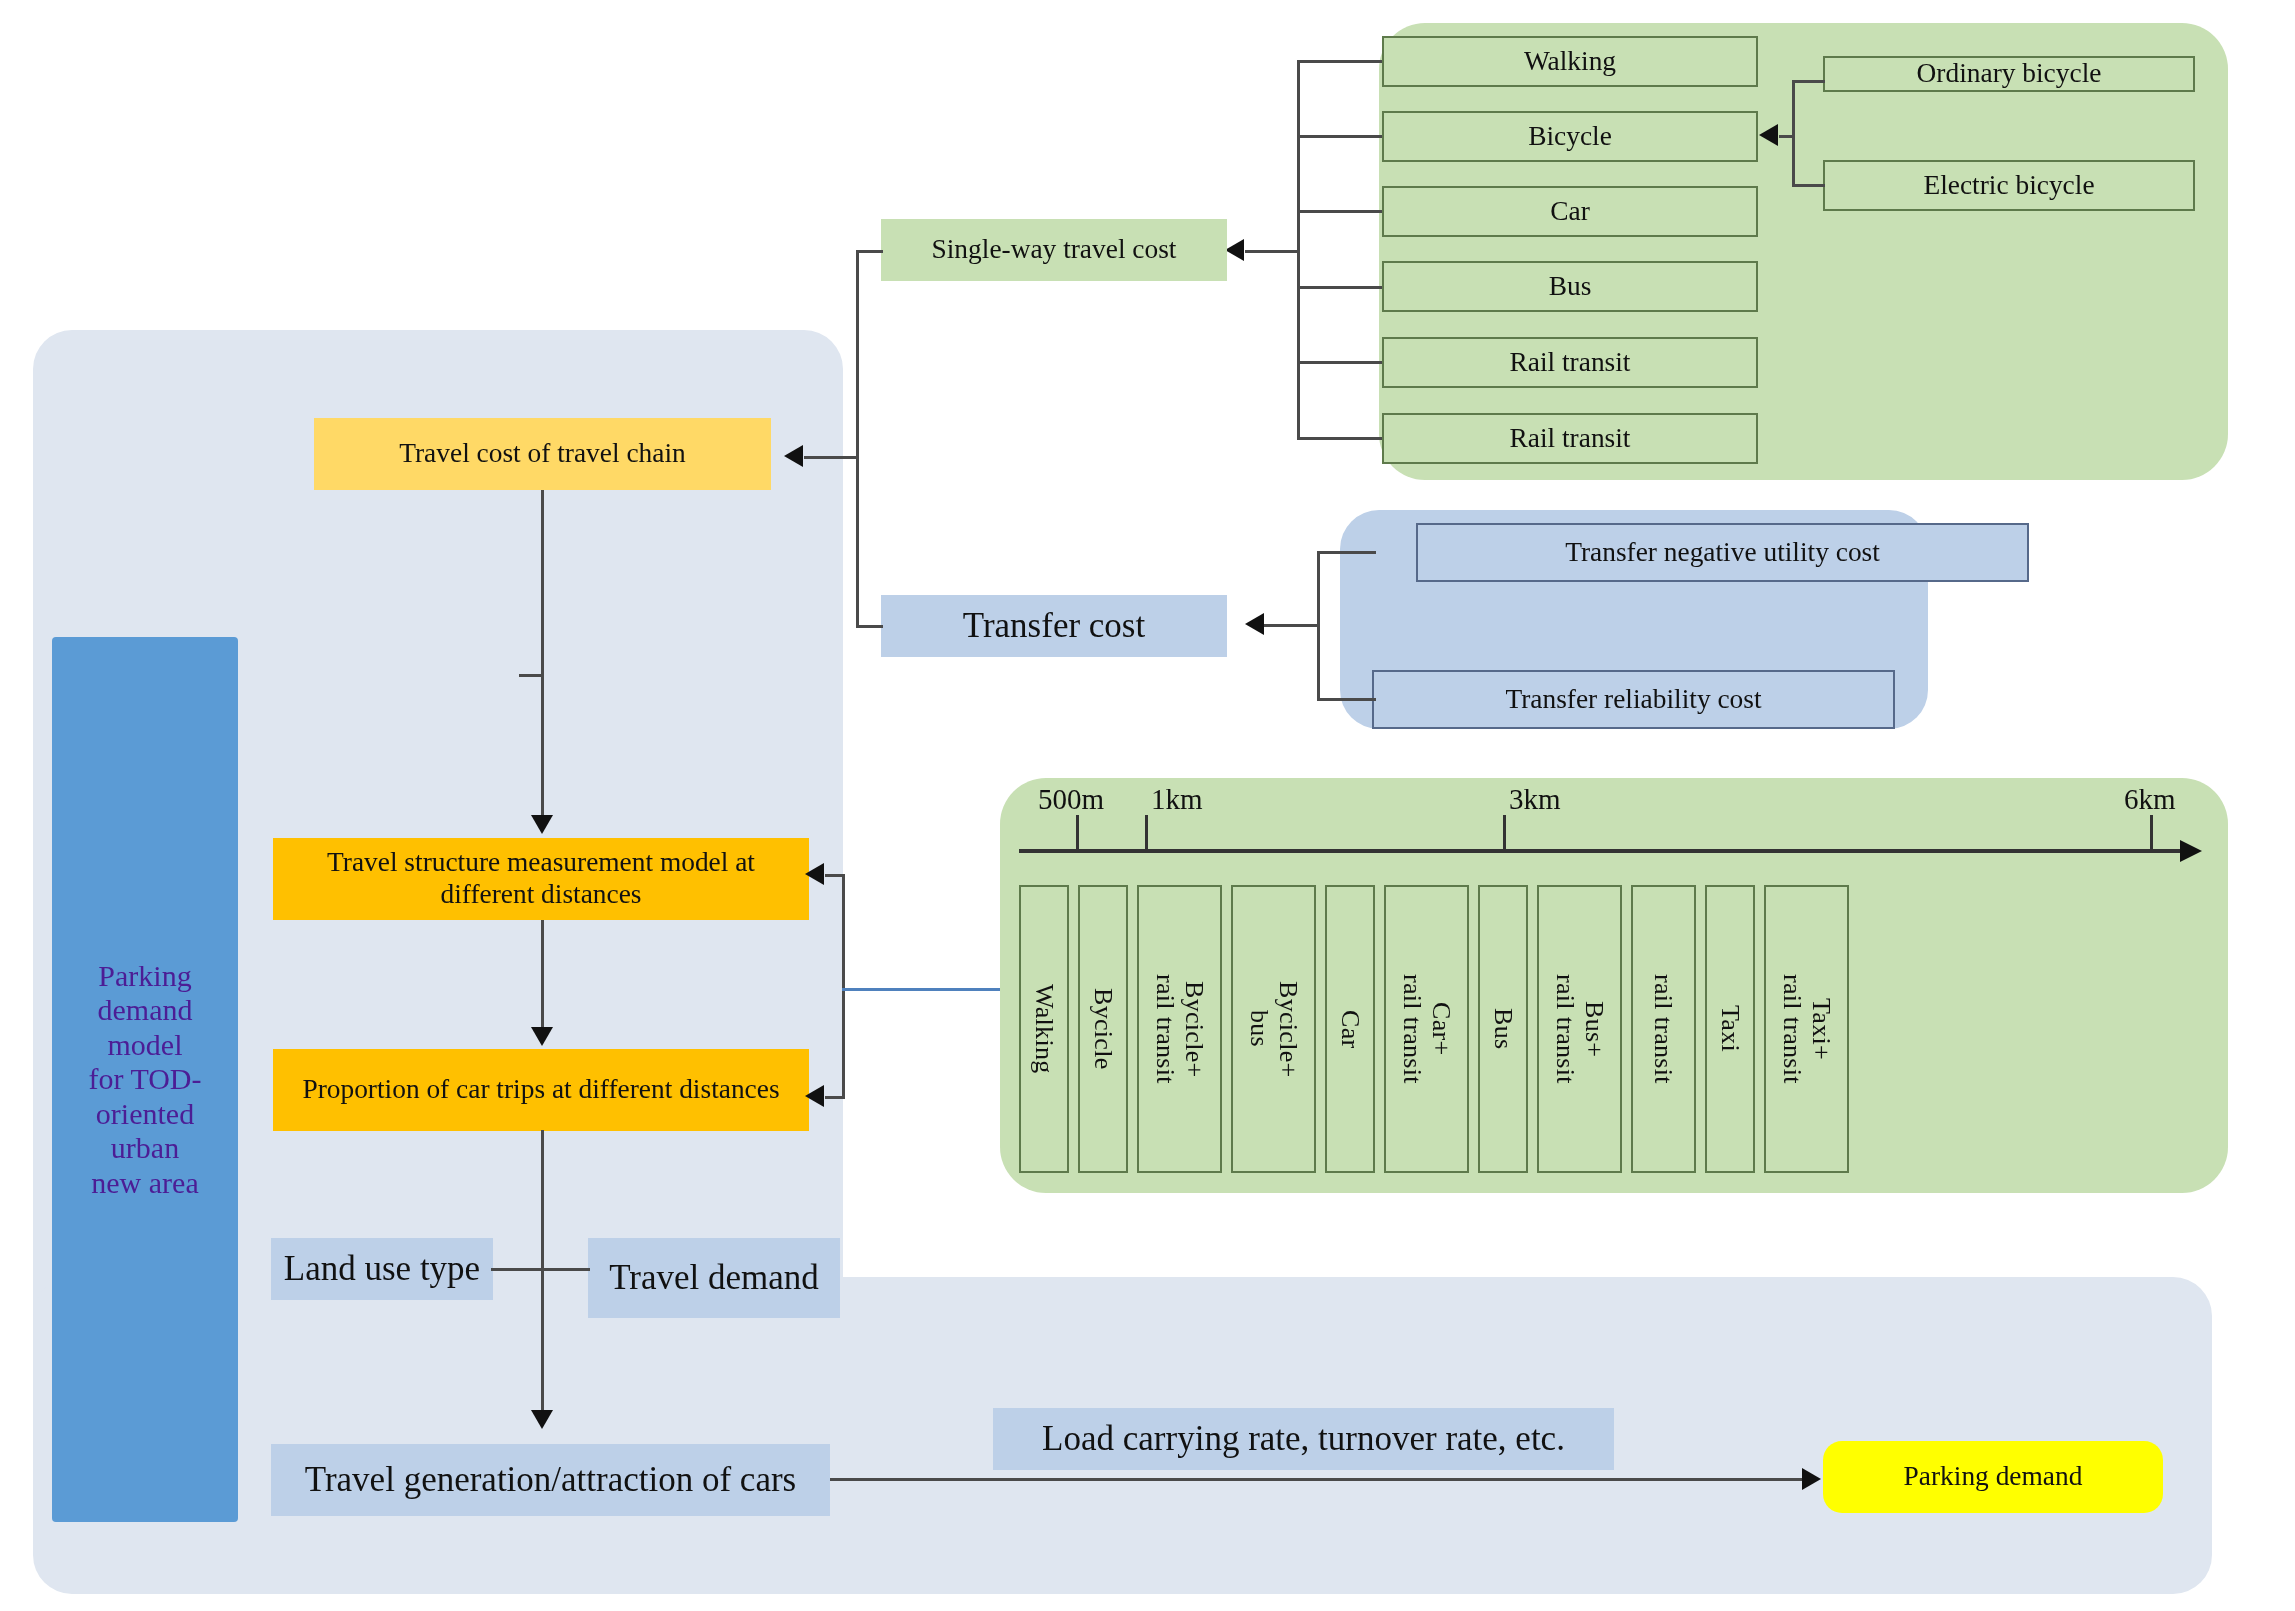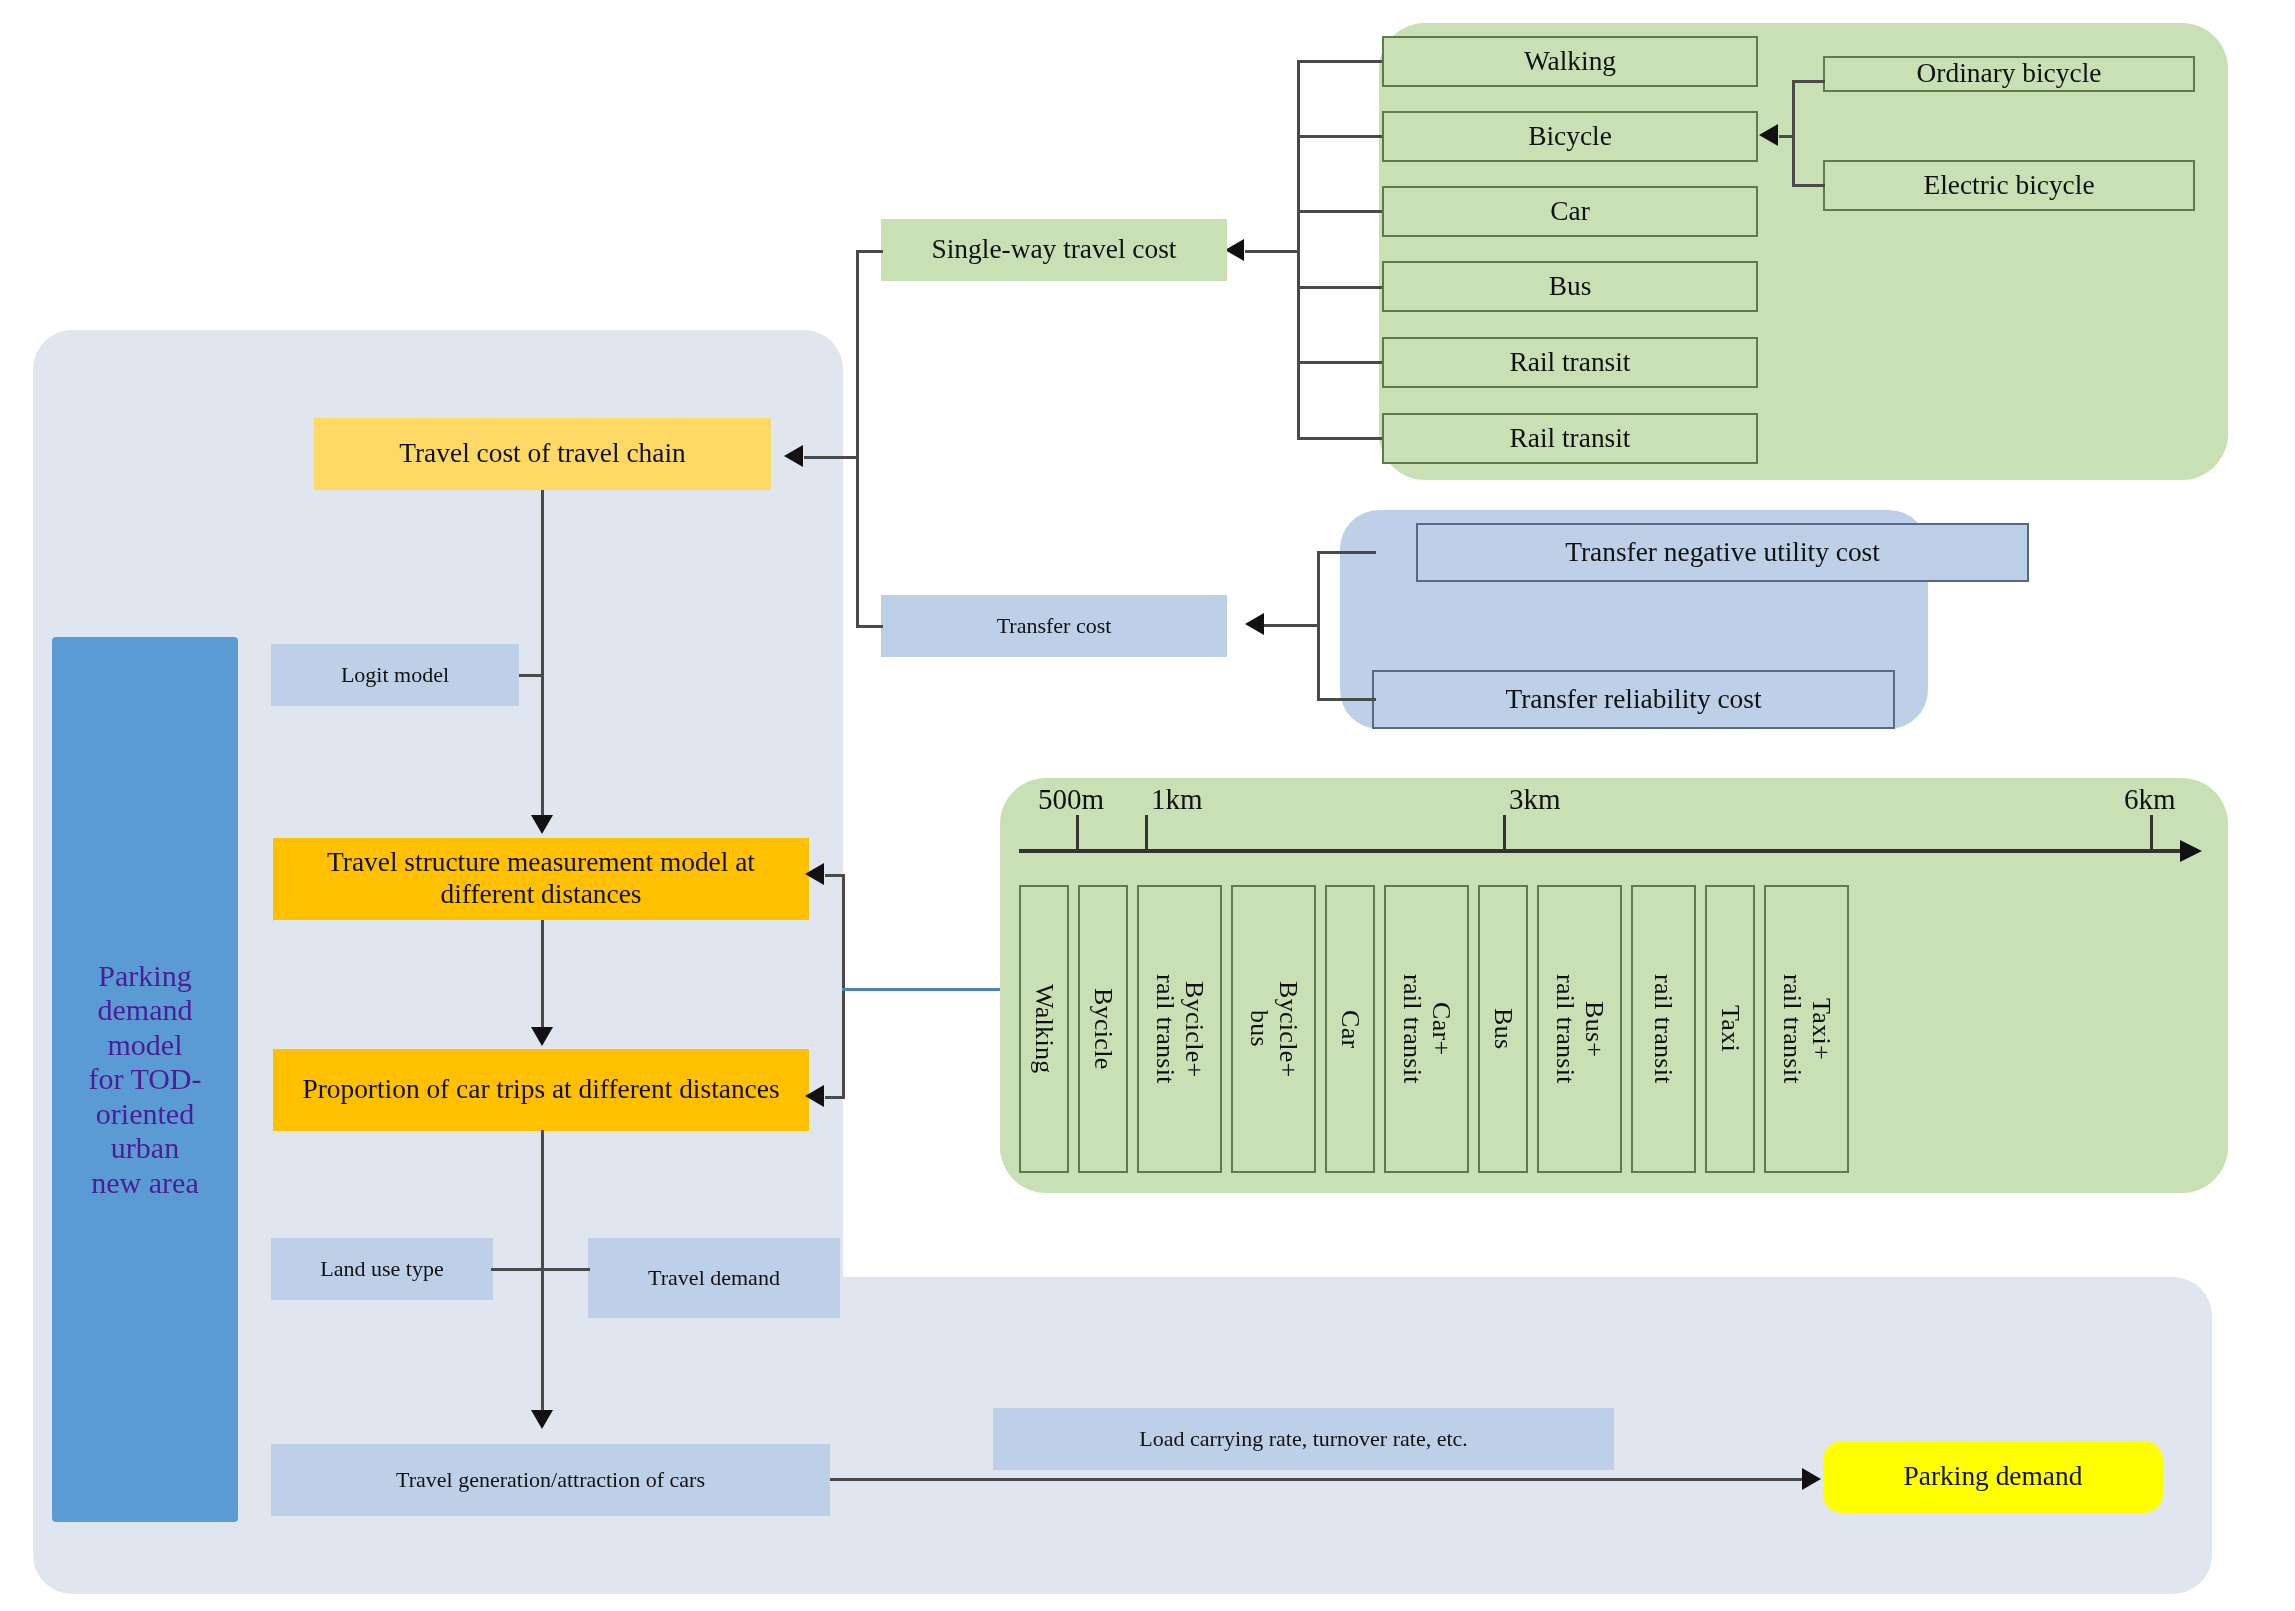--- a/index.html
+++ b/index.html
@@ -12,21 +12,21 @@
   .panel-bottom{background:#dfe6f0;border-radius:39px;}
   .panel-green{background:#c8e0b4;border-radius:46px;}
   .panel-blue{background:#bdd0e8;border-radius:39px;}
 
   
   .box{box-sizing:border-box;display:flex;align-items:center;justify-content:center;
        text-align:center;line-height:1.15;color:#111;}
   .box-green{background:#c8e0b4;border:2px solid #5e7a4b;font-size:27.4px;}
   .box-green-plain{background:#c8e0b4;border:none;font-size:27.4px;}
   .box-blue{background:#bdd0e8;border:2px solid #56698a;font-size:27.4px;}
-  .box-blue-plain{background:#bdd0e8;border:none;font-size:22px;}
+  .box-blue-plain{background:#bdd0e8;border:none;font-size:35px;}
   .box-yellow{background:#ffd966;border:none;font-size:27.4px;}
   .box-orange{background:#ffc000;border:none;font-size:27.4px;padding:0 7.8px;}
   .box-pureyellow{background:#ffff00;border:none;font-size:27.4px;}
   .box-navy{background:#5b9bd5;border:none;color:#4c1d95;font-size:30px;
             flex-direction:column;border-radius:3.9px;}
 
   
   .vcol{box-sizing:border-box;background:#c8e0b4;border:2px solid #5e7a4b;
         display:flex;align-items:center;justify-content:center;}
   .vcol span{writing-mode:vertical-rl;text-orientation:mixed;
@@ -100,21 +100,20 @@
   <div class="abs box box-blue-plain" style="left:881px;top:595px;width:346px;height:62px;">Transfer cost</div>
 
   <div class="ln lnv abs" style="left:856px;top:250px;height:378px;"></div>
   <div class="ln lnh abs" style="left:856px;top:250px;width:27.4px;"></div>
   <div class="ln lnh abs" style="left:856px;top:625px;width:27.4px;"></div>
   <div class="ln lnh abs" style="left:804px;top:456px;width:55px;"></div>
   <div class="arrow arr-left abs" style="left:784px;top:445px;"></div>
 
   <div class="abs box box-yellow" style="left:314px;top:418px;width:457px;height:72px;">Travel cost of travel chain</div>
 
-  <div class="abs box box-blue-plain" style="left:271px;top:644px;width:248px;height:62px;">Logit model</div>
 
   <div class="ln lnv abs" style="left:541px;top:490px;height:340px;"></div>
   <div class="arrow arr-down abs" style="left:531px;top:815px;"></div>
   <div class="ln lnh abs" style="left:519px;top:674px;width:23.5px;"></div>
 
   <div class="abs box box-orange" style="left:273px;top:838px;width:536px;height:82px;">Travel structure measurement model at different distances</div>
 
   <div class="ln lnv abs" style="left:541px;top:920px;height:121px;"></div>
   <div class="arrow arr-down abs" style="left:531px;top:1027px;"></div>
 

